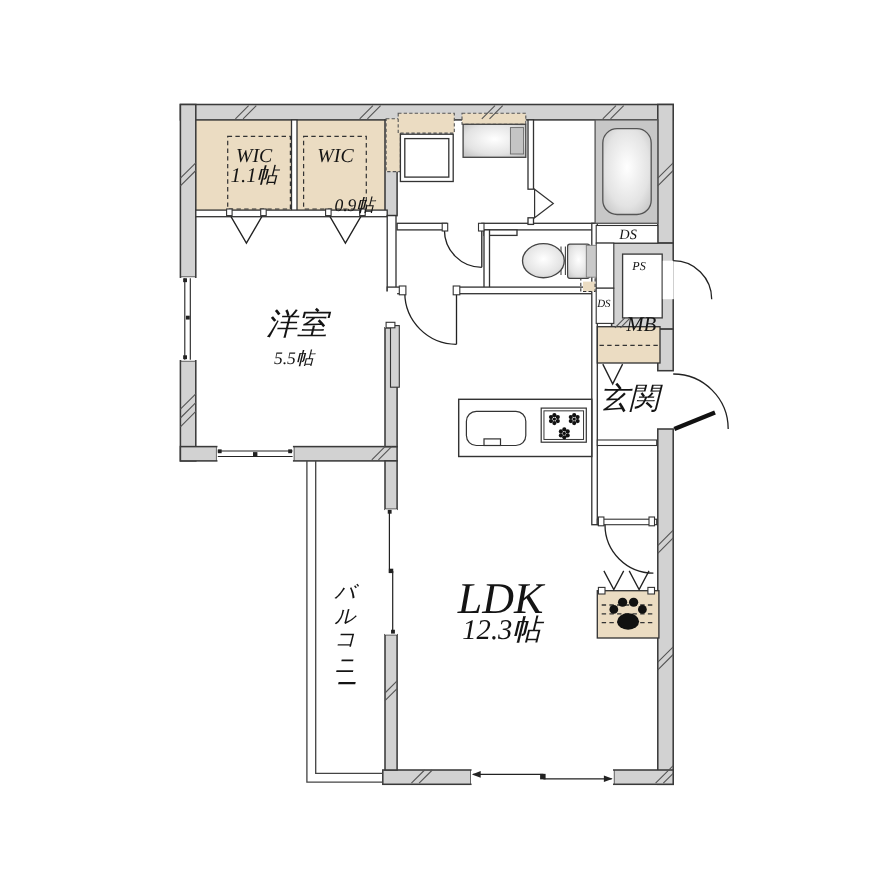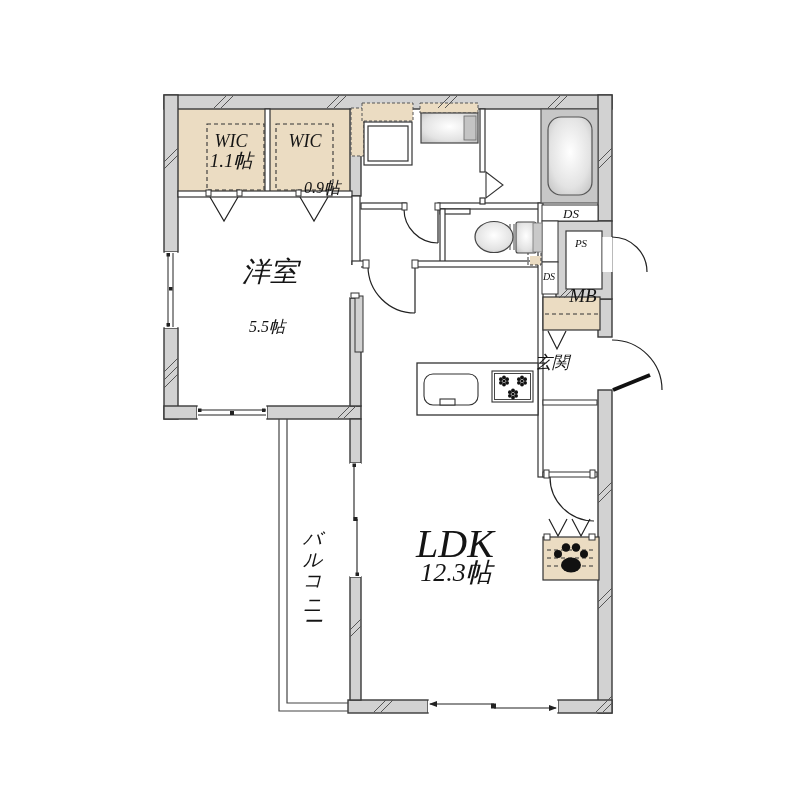--- a/index.html
+++ b/index.html
@@ -256,28 +256,28 @@
     <path d="M350,630 L361,619 M350,637 L361,626"></path>
     <path d="M559,298 L568,289 M564,298 L573,289"></path>
   </g>
 </svg>
 
 <div class="lbl" style="left:231px;top:141px;font-size:18px;">WIC</div>
 <div class="lbl" style="left:231px;top:160px;font-size:19px;">1.1帖</div>
 <div class="lbl" style="left:305px;top:141px;font-size:18px;">WIC</div>
 <div class="lbl" style="left:322px;top:160px;font-size:16px;margin-top:28px;">0.9帖</div>
 
-<div class="lbl" style="left:270px;top:272px;font-size:28px;">洋室</div>
+<div class="lbl" style="left:270px;top:296px;font-size:28px;">洋室</div>
 <div class="lbl" style="left:267px;top:327px;font-size:16px;font-style:italic;">5.5帖</div>
 
 <div class="lbl" style="left:455px;top:544px;font-size:40px;">LDK</div>
 <div class="lbl" style="left:456px;top:573px;font-size:26px;font-style:italic;">12.3帖</div>
 
 <div class="lbl vert" style="left:313px;top:565px;font-size:19px;">バルコニー</div>
 
-<div class="lbl" style="left:552px;top:362px;font-size:17px;">玄関</div>
+<div class="lbl" style="left:572px;top:362px;font-size:27px;">玄関</div>
 
 <div class="lbl" style="left:583px;top:259px;font-size:19px;margin-top:36px;">MB</div>
 <div class="lbl" style="left:571px;top:213px;font-size:13px;">DS</div>
 <div class="lbl" style="left:551px;top:243px;font-size:11px;margin-left:30px;">PS</div>
 <div class="lbl" style="left:549px;top:277px;font-size:10px;">DS</div>
 
 </div>
 
 </body></html>

